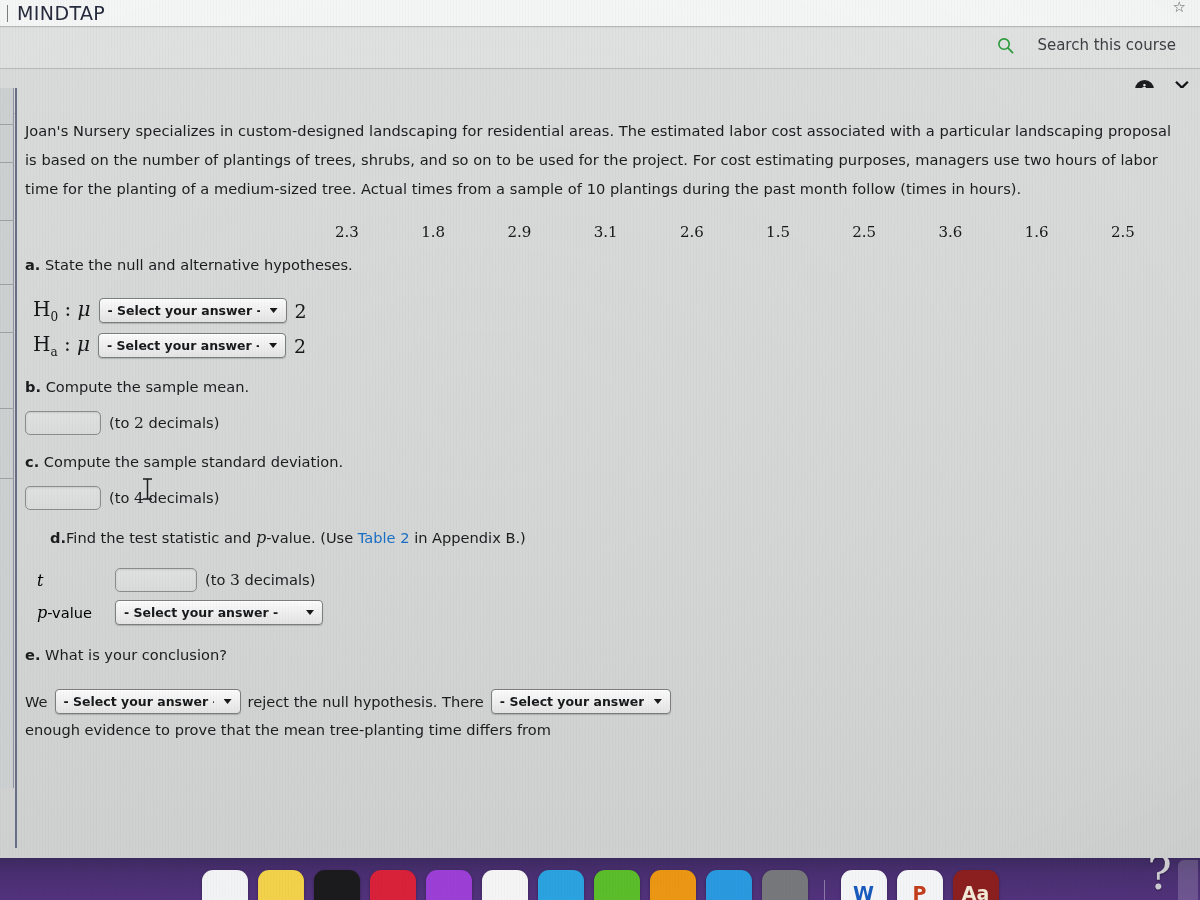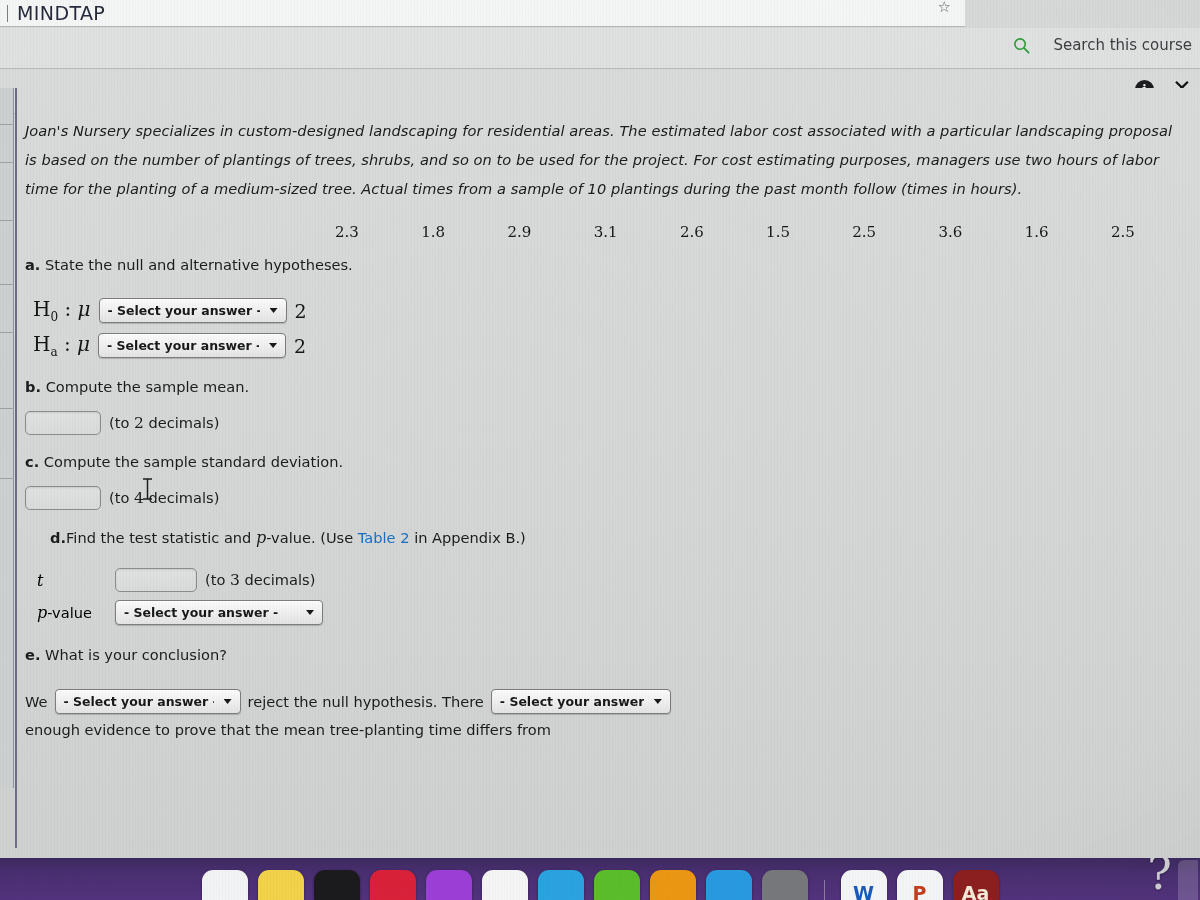--- a/index.html
+++ b/index.html
@@ -19,21 +19,21 @@
     position: absolute; inset: 0; pointer-events: none; z-index: 60;
     background:
       repeating-linear-gradient(90deg, rgba(0,0,0,0.030) 0px, rgba(0,0,0,0.030) 1px, rgba(255,255,255,0.018) 1px, rgba(255,255,255,0.018) 3px),
       radial-gradient(ellipse 130% 110% at 40% 45%, rgba(255,255,255,0.10) 0%, rgba(0,0,0,0.00) 55%, rgba(0,0,0,0.10) 100%);
     mix-blend-mode: multiply;
     opacity: .55;
   }
 
   
   #topbar {
-    position: absolute; left: 0; top: 0; width: 965px; height: 27px;
+    position: absolute; left: 0; top: 0; width: 1200px; height: 27px;
     background: #f4f5f5;
     border-bottom: 1px solid #b6b8b8;
     display: flex; align-items: center;
   }
   #topbar-divider {
     width: 1px; height: 17px; background: #7b7d80; margin-left: 7px; margin-right: 9px;
   }
   #mindtap-logo {
     font-size: 19px; letter-spacing: .4px; color: #262b3d;
     font-family: "DejaVu Sans", "Liberation Sans", sans-serif;
@@ -42,21 +42,21 @@
     position: absolute; right: 14px; top: 0px;
     font-size: 15px; color: #5f6163; line-height: 14px;
   }
 
   #searchbar {
     position: absolute; left: 0; top: 28px; width: 1200px; height: 41px;
     background: #dfe1e1;
     border-bottom: 1px solid #b9bbbb;
   }
   #search-wrap {
-    position: absolute; right: 8px; top: 8px;
+    position: absolute; right: 24px; top: 8px;
     display: flex; align-items: center; gap: 23px;
   }
   #search-icon { width: 17px; height: 17px; display:block; }
   #search-label {
     font-size: 15px; color: #3b3f42;
     font-family: "DejaVu Sans", "Liberation Sans", sans-serif;
   }
 
   #iconbar {
     position: absolute; left: 0; top: 70px; width: 1200px; height: 44px;
@@ -91,21 +91,20 @@
     position: absolute; left: 15px; top: 88px; width: 1185px; height: 760px;
     background: linear-gradient(180deg,#d9dbda 0%, #d4d6d5 60%, #cfd1d0 100%);
     border-left: 2px solid #6a6f85;
     padding: 28px 20px 0 8px;
   }
 
   .para {
     font-size: 14.6px; color: #1a1c1e; line-height: 29px;
     max-width: 1152px;
     letter-spacing: .05px;
-    font-style: italic;
   }
 
   #data-row {
     margin-top: 20px;
     display: flex; gap: 0px;
     padding-left: 310px;
     font-family: "DejaVu Serif", serif;
     font-size: 15px; color: #16181a; justify-content: space-between;
   }
   #data-row span { width: 69px; display: inline-block; }

